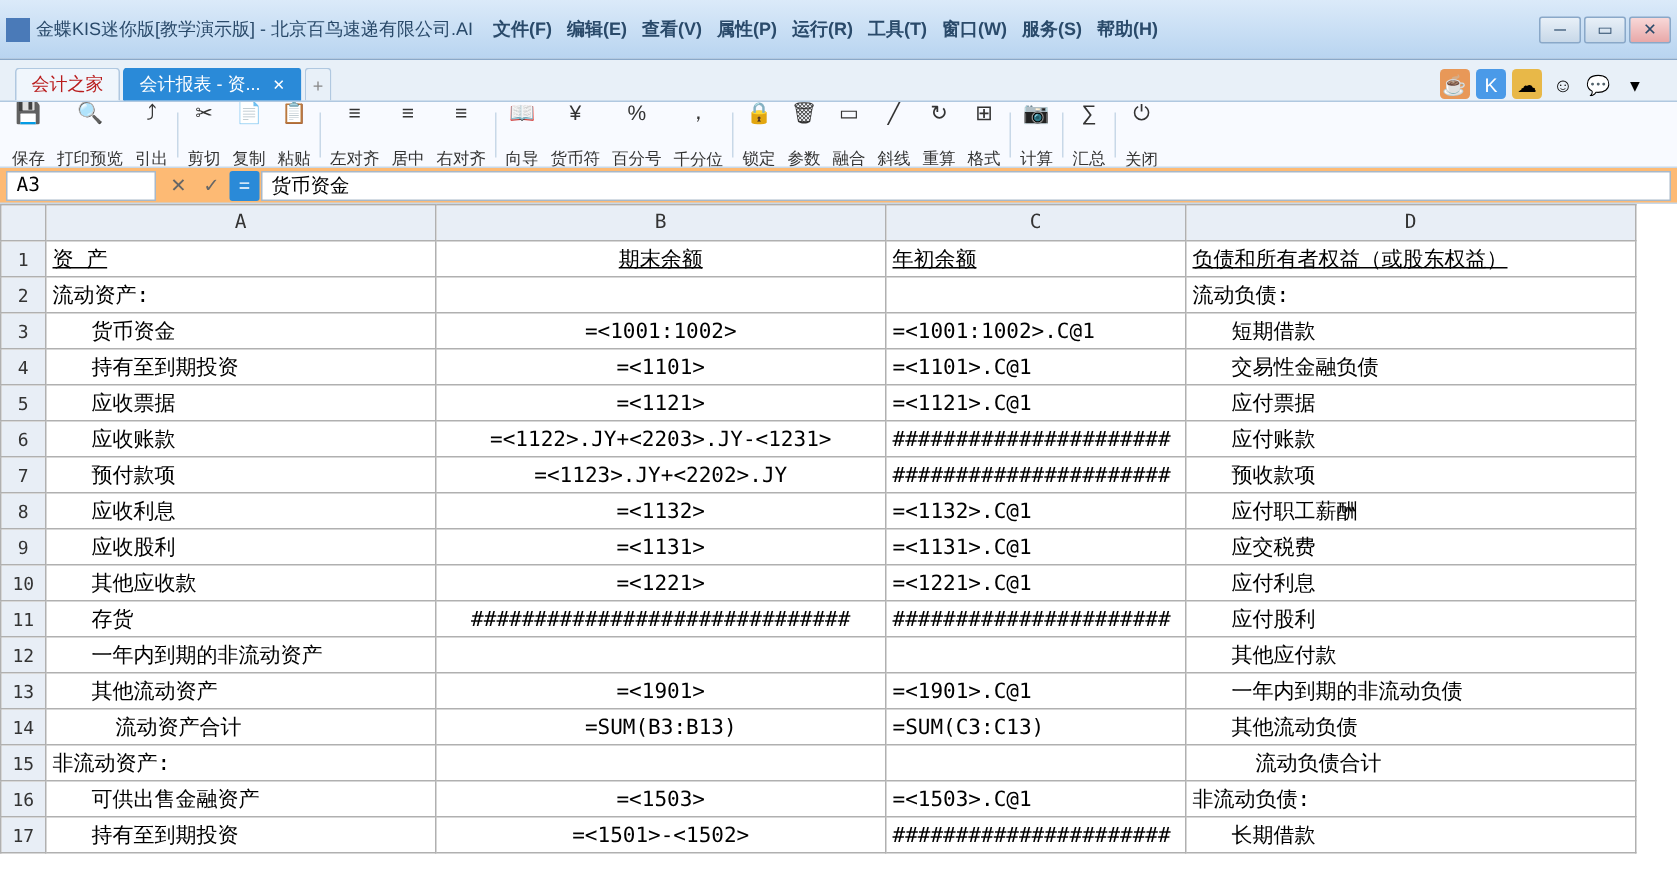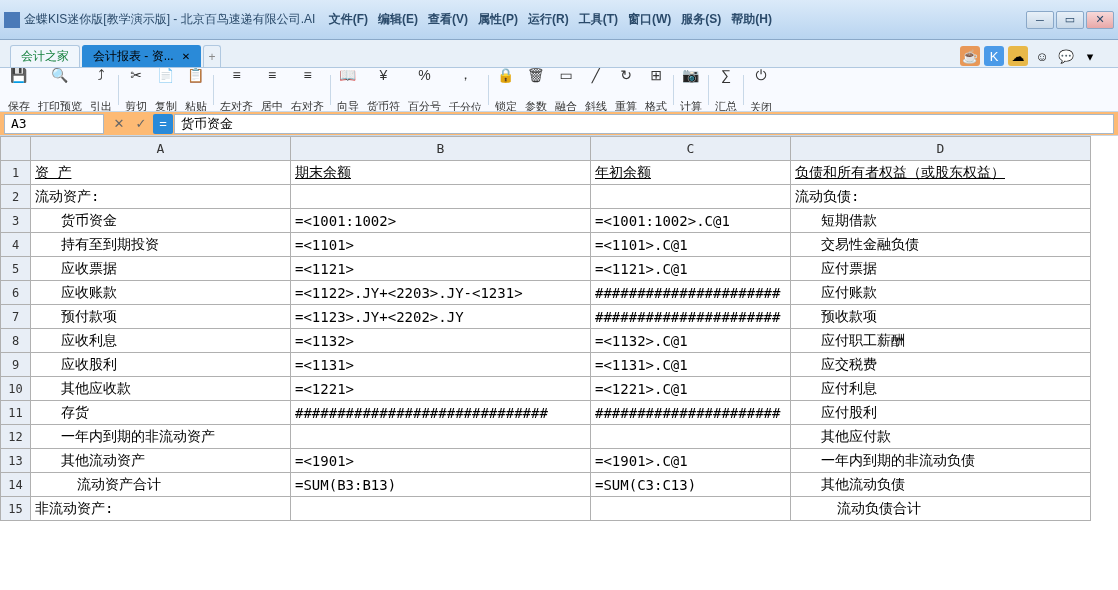--- a/index.html
+++ b/index.html
@@ -7,22 +7,22 @@
 .titlebar { height:40px; background:linear-gradient(#dbeaf9,#b8d4f0); display:flex; align-items:center; padding:0 4px; border-bottom:1px solid #8aa8c8; }
 .titlebar .app-icon { width:16px; height:16px; background:#4a7ab8; margin-right:4px; display:inline-block; }
 .titlebar .title-text { flex:1; color:#2a4a6a; font-size:12px; }
 .titlebar .menus { display:flex; gap:2px; }
 .titlebar .menu-item { padding:2px 4px; color:#2a4a6a; cursor:pointer;font-weight:bold; }
 .titlebar .win-btns { display:flex; margin-left:8px; }
 .titlebar .win-btn { width:28px; height:18px; margin-left:2px; background:linear-gradient(#e8f0f8,#c8d8e8); border:1px solid #8aa8c8; border-radius:2px; display:flex; align-items:center; justify-content:center; cursor:pointer; font-size:11px; color:#2a4a6a; }
 .titlebar .win-btn.close { background:linear-gradient(#f8d8d8,#e8a8a8); }
 .tabbar { height:28px; background:#e8f0f8; display:flex; align-items:flex-end; padding:4px 10px 0; border-bottom:1px solid #b0c8e0; }
 .tab { height:22px; padding:0 10px; margin-right:2px; display:flex; align-items:center; border:1px solid #b0c8e0; border-bottom:none; border-radius:3px 3px 0 0; cursor:pointer; font-size:12px; }
-.tab.inactive { background:#f0f6fc; color:#15803d; }
-.tab.active { background:#2a8ad8; color:#000000; border-color:#2a8ad8; }
+.tab.inactive { background:#f0f6fc; color:#b91c1c; }
+.tab.active { background:#2a8ad8; color:#ffffff; border-color:#2a8ad8; }
 .tab .close-x { margin-left:8px; font-size:10px; }
 .tab.new { width:18px; padding:0 4px; color:#888; justify-content:center; }
 .emoji-bar { margin-left:auto; display:flex; gap:4px; align-items:center; padding-right:8px; height:22px; }
 .emoji-bar span { width:20px; height:20px; border-radius:3px; display:flex; align-items:center; justify-content:center; font-size:13px; }
 .toolbar { height:44px; background:#f8faff; border-bottom:1px solid #c8d8e8; display:flex; align-items:center; padding:2px 4px; overflow:hidden; }
 .tool-btn { display:flex; flex-direction:column; align-items:center; justify-content:center; padding:2px 4px; min-width:28px; height:40px; cursor:pointer; color:#333; }
 .tool-btn .ico { height:18px; display:flex; align-items:center; font-size:14px; }
 .tool-btn .lbl { font-size:11px; line-height:1; white-space:nowrap;margin-top:18px; }
 .tool-sep { width:1px; height:30px; background:#c8d8e8; margin:0 2px; }
 .formula-bar { height:24px; background:#fdba74; border-bottom:1px solid #c8d8e8; display:flex; align-items:center; }
@@ -32,21 +32,21 @@
 .formula-input { flex:1; height:20px; border:1px solid #a8b8c8; background:#fff; padding:0 6px; display:flex; align-items:center; font-family:"SimSun",monospace; font-size:13px; margin-right:4px; }
 .sheet-area { position:relative; height:calc(590px - 26px - 28px - 44px - 24px); overflow:auto; }
 table.sheet { border-collapse:collapse; font-family:"SimSun",monospace; font-size:14px; }
 .sheet th, .sheet td { border:1px solid #b0b0b0; height:24px; padding:0 4px; white-space:nowrap; overflow:hidden; }
 .sheet th { background:#e8eef6; font-weight:normal; text-align:center; color:#333; position:sticky; }
 .sheet thead th { top:0; z-index:2; font-family:monospace; font-size:13px; }
 .sheet th.rowhdr { position:sticky; left:0; z-index:1; width:30px; font-family:monospace; font-size:12px; text-align:center; }
 .sheet th.corner { position:sticky; left:0; top:0; z-index:3; width:30px; }
 .sheet td { background:#fff; }
 .col-A { width:260px; }
-.col-B { width:300px; }
+.col-B { width:300px;text-align:center; }
 .col-C { width:200px; }
 .col-D { width:300px; }
 td.underline { text-decoration:underline;margin-left:27px; }
 .pad1 { padding-left:30px !important; }
 .pad2 { padding-left:46px !important; }
 </style>
 </head>
 <body>
 
 <div class="titlebar">
@@ -311,15 +311,29 @@
           <td class="col-C">=SUM(C3:C13)</td>
           <td class="col-D pad1">其他流动负债</td>
         </tr>
         <tr>
           <th class="rowhdr">15</th>
           <td class="col-A">非流动资产:</td>
           <td class="col-B"></td>
           <td class="col-C"></td>
           <td class="col-D pad2">流动负债合计</td>
         </tr>
+        <tr>
+          <th class="rowhdr">16</th>
+          <td class="col-A pad1">可供出售金融资产</td>
+          <td class="col-B">=&lt;1503&gt;</td>
+          <td class="col-C">=&lt;1503&gt;.C@1</td>
+          <td class="col-D">非流动负债:</td>
+        </tr>
+        <tr>
+          <th class="rowhdr">17</th>
+          <td class="col-A pad1">持有至到期投资</td>
+          <td class="col-B">=&lt;1501&gt;-&lt;1502&gt;</td>
+          <td class="col-C">######################</td>
+          <td class="col-D pad1">长期借款</td>
+        </tr>
       </tbody>
   </table>
 </div>
 
 </body></html>

